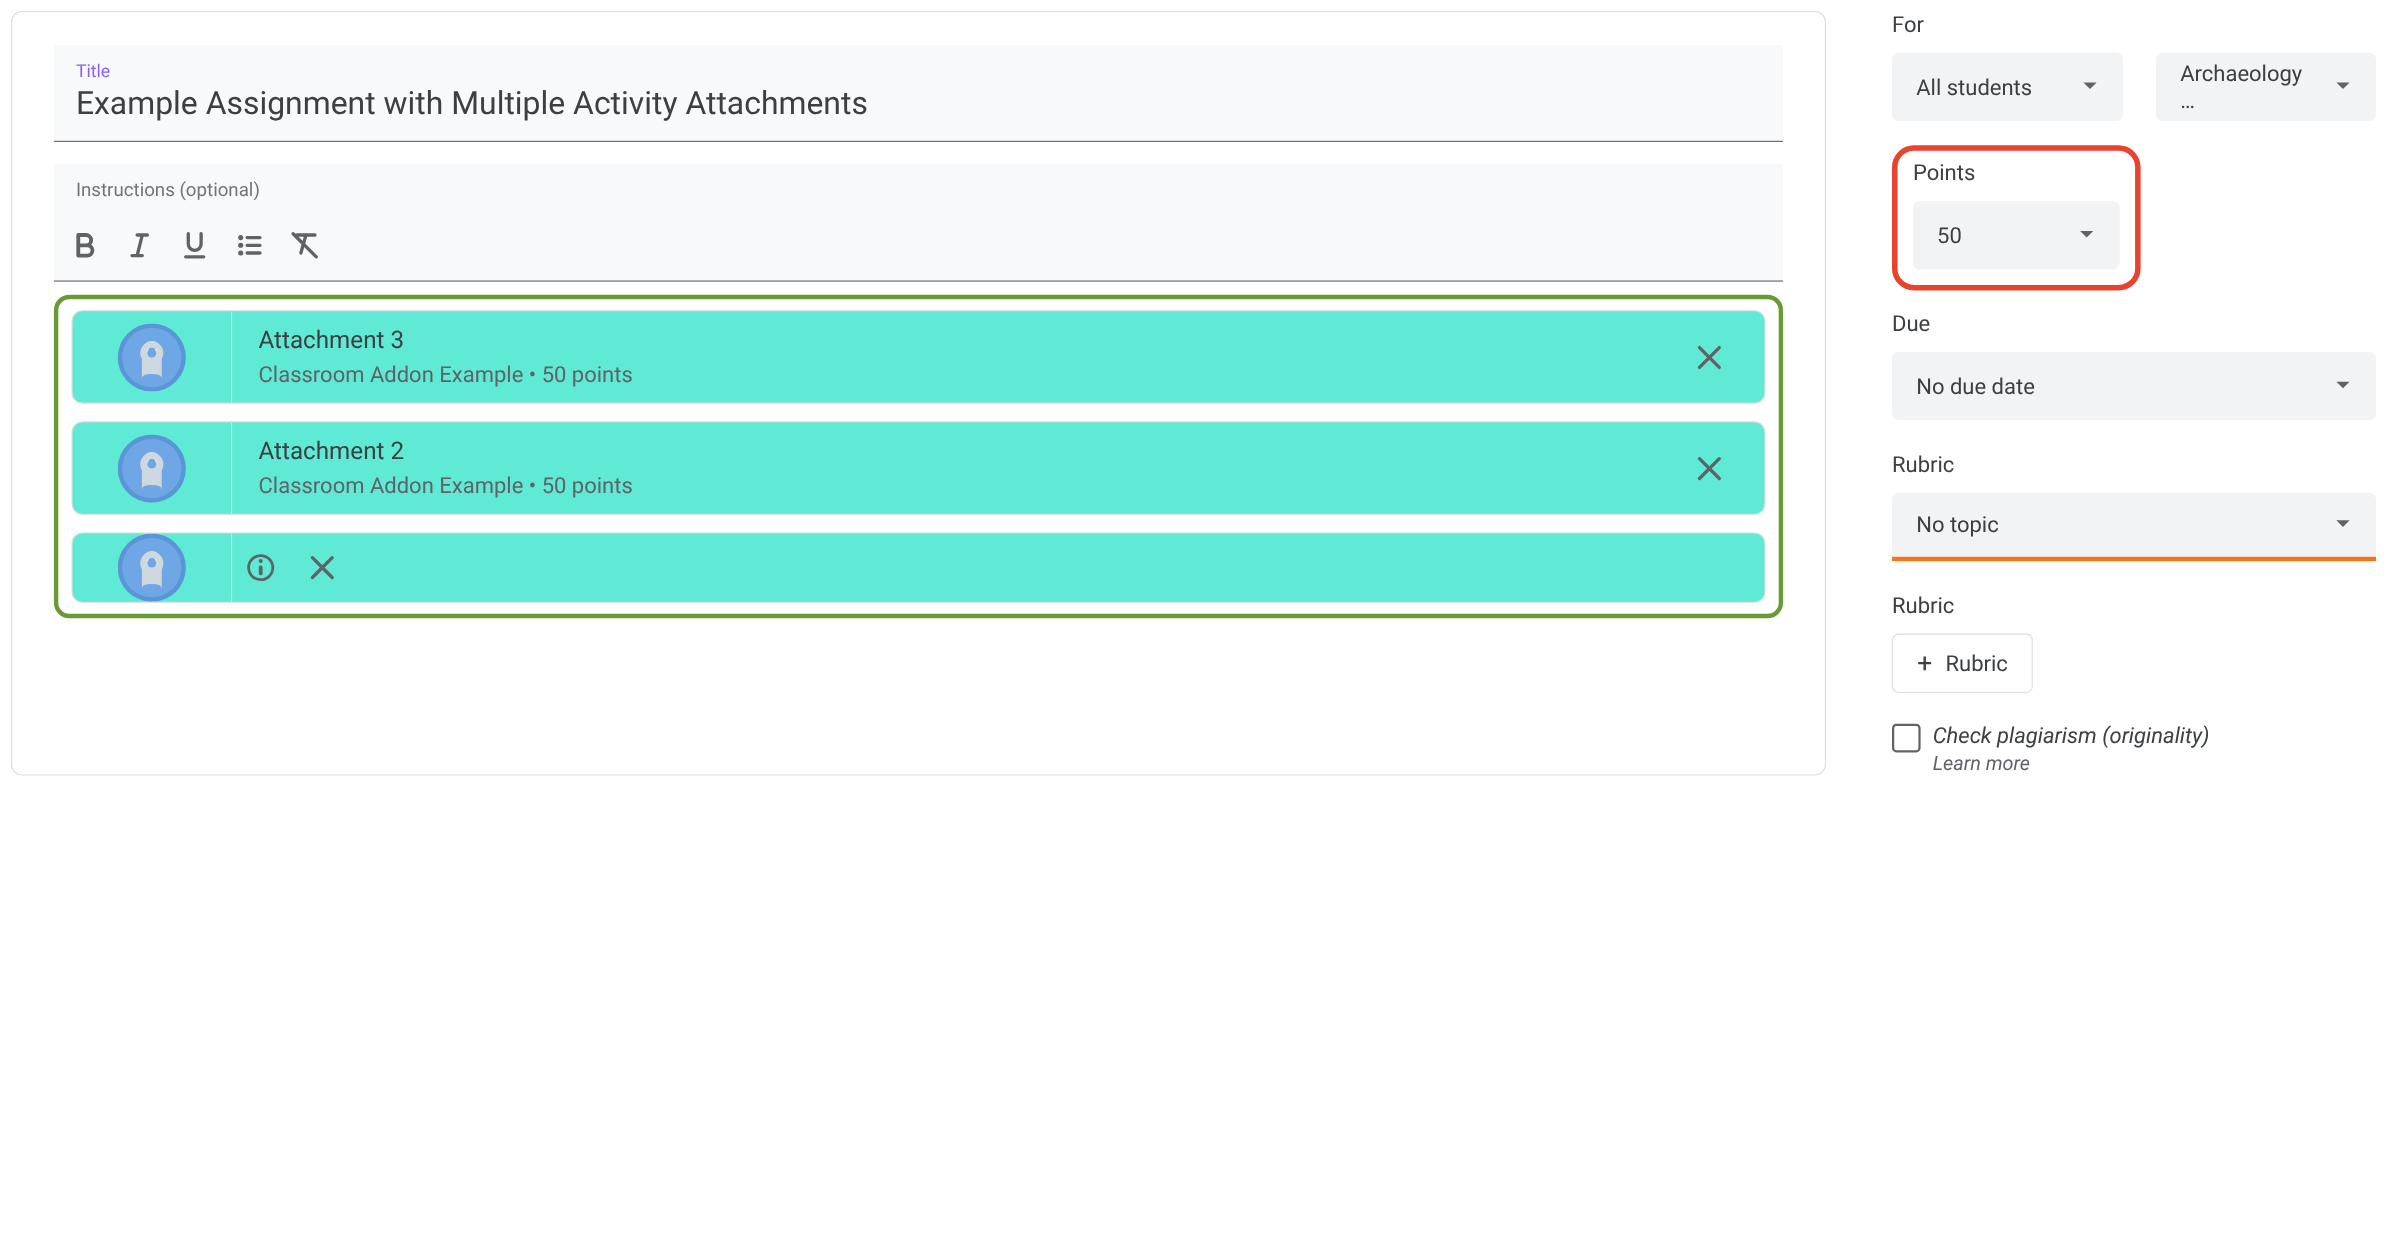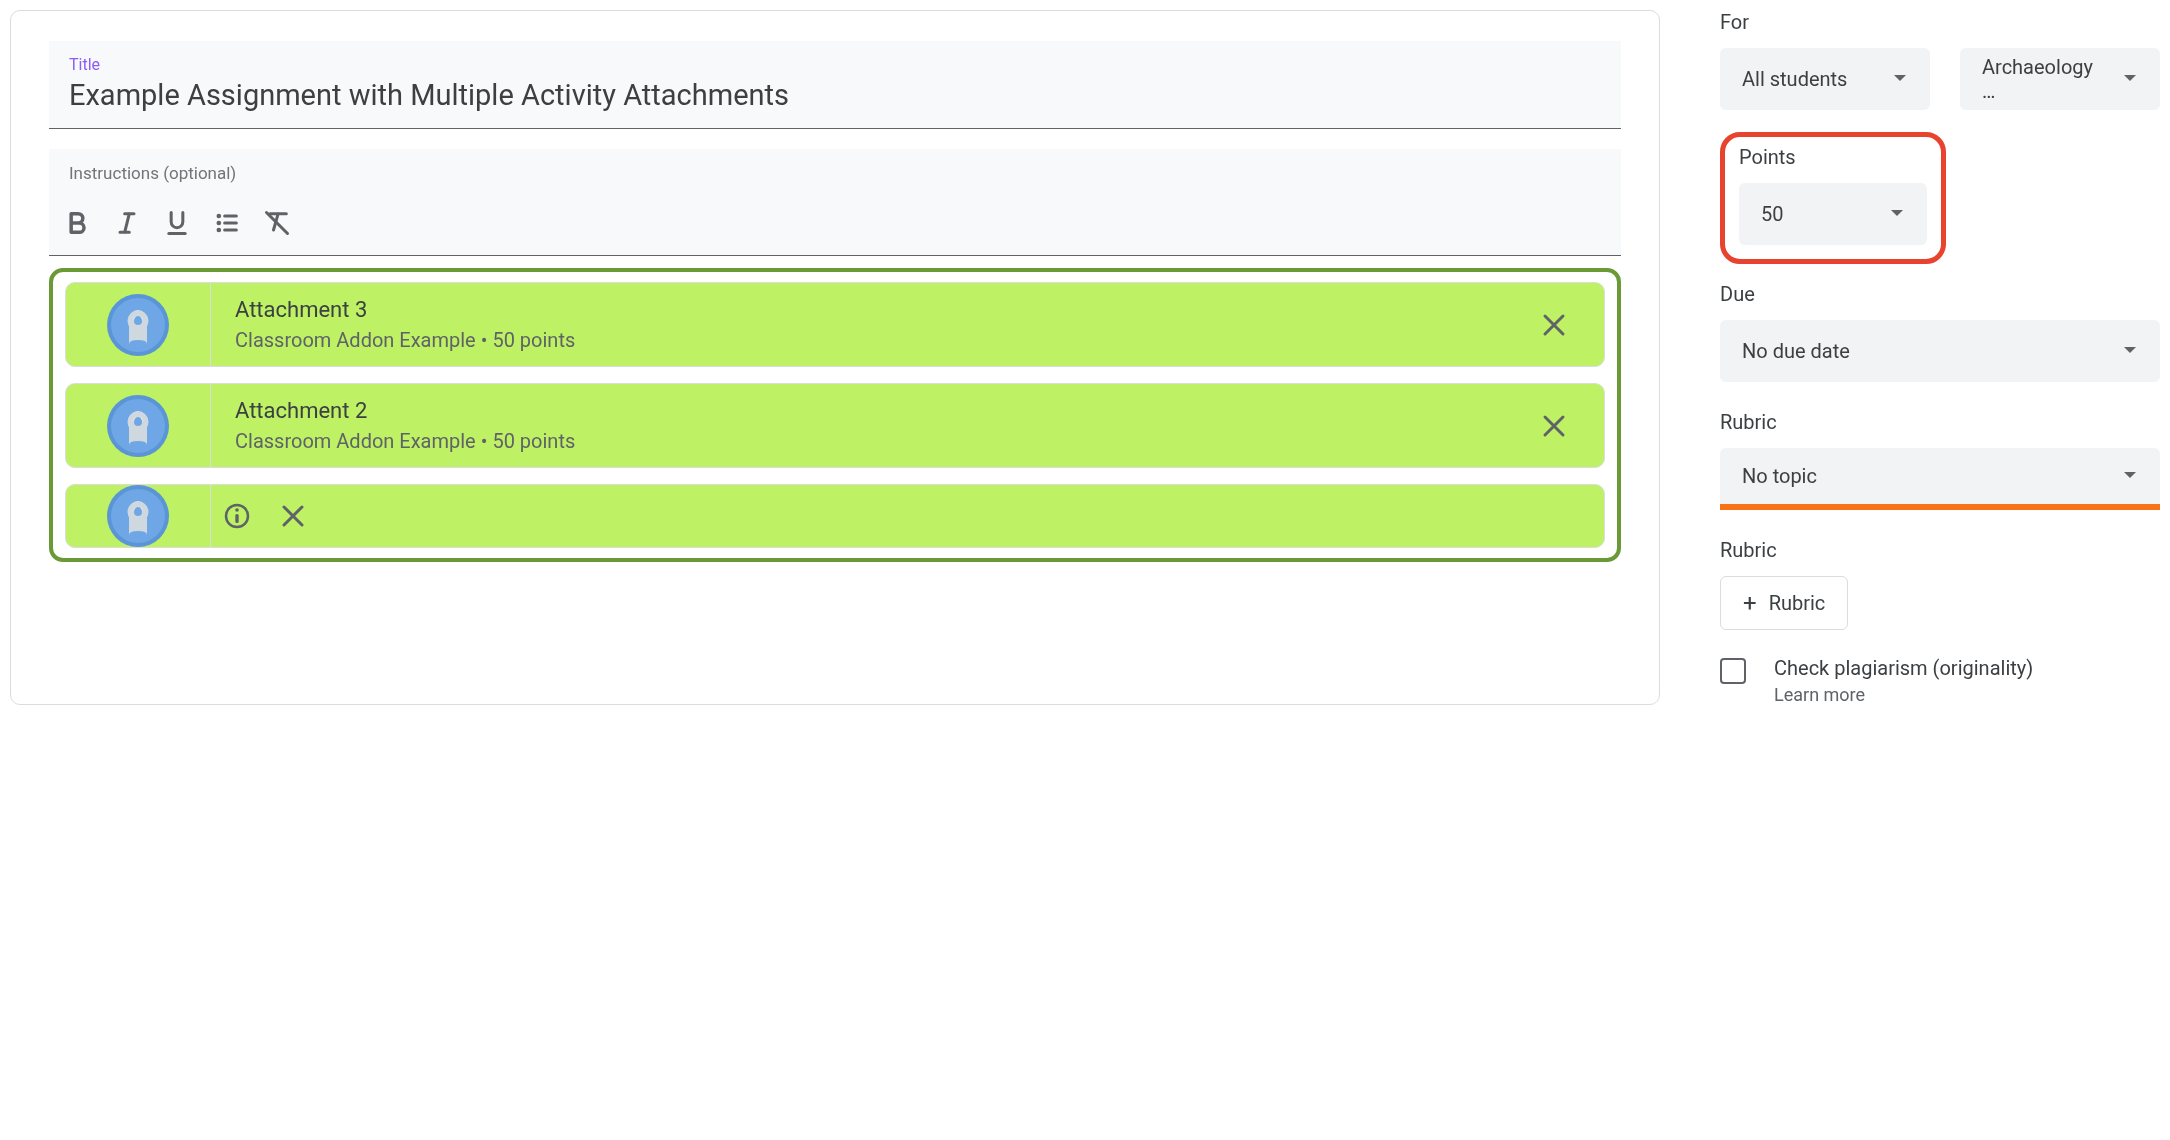--- a/index.html
+++ b/index.html
@@ -74,21 +74,21 @@
     margin-top: 12px;
     border: 4px solid #6a9a35;
     border-radius: 14px;
     padding: 10px 12px 10px 12px;
   }
   .attach-row {
     display: flex;
     align-items: stretch;
     border: 1px solid #dadce0;
     border-radius: 10px;
-    background: #bef264;
+    background: #5eead4;
     margin-bottom: 16px;
     overflow: hidden;
   }
   .attach-row:last-child { margin-bottom: 0; }
   .attach-thumb {
     width: 145px;
     display: flex; align-items: center; justify-content: center;
     border-right: 1px solid #dadce0;
   }
   .addon-icon {
@@ -138,43 +138,44 @@
     height: 62px;
     display: flex; align-items: center;
     padding: 0 22px;
     font-size: 20px;
     color: #3c4043;
     cursor: pointer;
     position: relative;
   }
   .chip .chev { margin-left: auto; padding-left: 20px; display: flex; color:#5f6368; }
   .chip.wide { width: 100%; }
-  .chip.underline { border-bottom: 6px solid #f97316; border-radius: 6px 6px 0 0; }
+  .chip.underline { border-bottom: 4px solid #f97316; border-radius: 6px 6px 0 0; }
 
   .points-frame {
     border: 5px solid #e8432e;
     border-radius: 20px;
     padding: 0px 14px 14px 14px;
     width: 226px;
     margin-top: -6px;
   }
   .points-frame .sec-lbl { margin-top: 8px; margin-bottom: 14px; }
   .points-chip { width: 100%; }
 
   .rubric-btn {
     display: inline-flex; align-items: center; gap: 12px;
     border: 1px solid #dadce0; border-radius: 6px;
     padding: 14px 22px;
     font-size: 20px; color: #3c4043; cursor: pointer;
   }
   .rubric-btn .plus { font-size: 24px; font-weight: 400; line-height: 1; }
 
   .checkbox-row {
-    display: flex; align-items: flex-start; gap: 28px;
+    display: flex; align-items: flex-start; gap: 11px;
     margin-top: 26px;
+    font-style: italic;
   }
   .chk {
     width: 26px; height: 26px; flex: none;
     border: 2.5px solid #5f6368; border-radius: 4px;
     margin-top: 2px;
     cursor: pointer;
   }
   .chk-text { font-size: 20px; color: #3c4043; }
   .learn { font-size: 18px; color: #5f6368; margin-top: 4px; cursor: pointer; }
 

